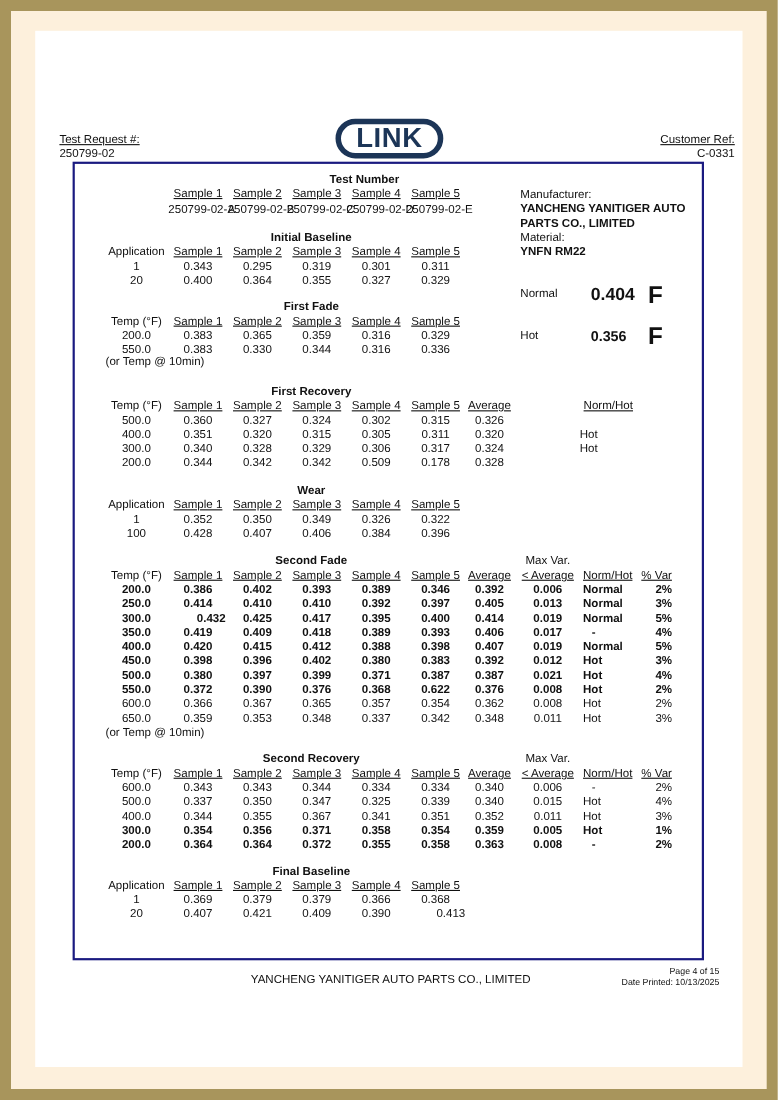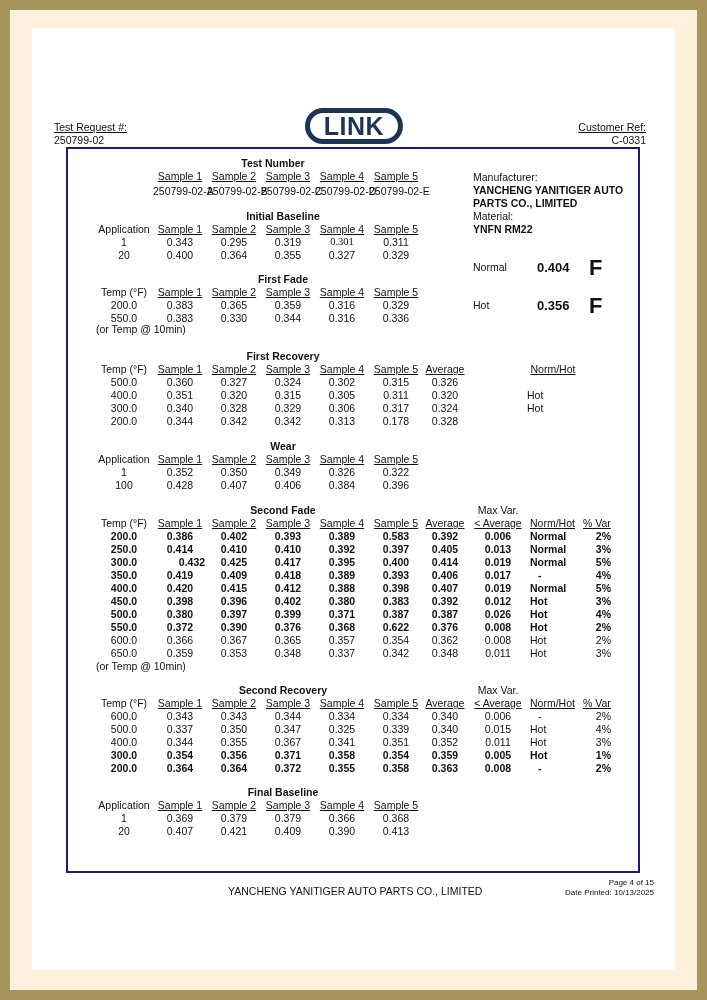--- a/index.html
+++ b/index.html
@@ -1,20 +1,20 @@
 <!DOCTYPE html>
 <html><head>
 <meta charset="utf-8">
 <style>
   html,body{margin:0;padding:0;}
   body{width:707px;height:1000px;background:#a8955c;position:relative;overflow:hidden;font-family:"Liberation Sans",sans-serif;color:#111;}
   .mat{position:absolute;left:10px;top:10px;width:687px;height:980px;background:#fdf0dc;}
   .page{position:absolute;left:32px;top:28px;width:643px;height:942px;background:#fff;}
   .hdr-left{position:absolute;left:54px;top:121px;font-size:10.5px;line-height:13px;}
-  .hdr-right{position:absolute;right:61px;top:121px;font-size:10.5px;line-height:13px;text-align:right;}
+  .hdr-right{position:absolute;right:39px;top:121px;font-size:10.5px;line-height:13px;text-align:right;}
   .u{text-decoration:underline;}
   .logo{position:absolute;left:305px;top:108px;width:98px;height:36px;border:5px solid #1c3557;border-radius:24px;box-sizing:border-box;display:flex;align-items:center;justify-content:center;font-weight:bold;font-size:25px;color:#1c3557;letter-spacing:0.5px;}
   .box{position:absolute;left:66px;top:147px;width:574px;height:726px;border:2px solid #1a1a80;box-sizing:border-box;}
   .t{position:absolute;font-size:10.5px;white-space:nowrap;}
   .b{font-weight:bold;}
   .sm{font-size:8px;}
   .ttl{position:absolute;font-size:10.5px;font-weight:bold;text-align:center;width:160px;}
   .cell{position:absolute;width:54px;text-align:center;font-size:10.5px;white-space:nowrap;}
   .lbl{position:absolute;width:60px;text-align:center;font-size:10.5px;}
   .grade{position:absolute;font-size:22px;font-weight:bold;}
@@ -38,28 +38,28 @@
 </div>
 
 <div class="box"></div>
 
 <div class="t" style="left:473px;top:171px;">Manufacturer:</div>
 <div class="t b" style="left:473px;top:184px;">YANCHENG YANITIGER AUTO</div>
 <div class="t b" style="left:473px;top:197px;">PARTS CO., LIMITED</div>
 <div class="t" style="left:473px;top:210px;">Material:</div>
 <div class="t b" style="left:473px;top:223px;">YNFN RM22</div>
 <div class="t" style="left:473px;top:261px;">Normal</div>
-<div class="t b" style="left:537px;top:260px;font-size:13px;">0.404</div>
+<div class="t b" style="left:537px;top:260px;font-size:16px;">0.404</div>
 <div class="grade" style="left:589px;top:255px;">F</div>
 <div class="t" style="left:473px;top:299px;">Hot</div>
 <div class="t b" style="left:537px;top:298px;font-size:13px;">0.356</div>
 <div class="grade" style="left:589px;top:293px;">F</div>
 
 <div id="tables">
-    <div class="ttl" style="left: 193px; top: 157px;">Test Number</div>
+    <div class="ttl" style="left: 203px; top: 157px; text-align: right;">Test Number</div>
     <div class="cell u" style="left: 153px; top: 170px;">Sample 1</div>
     <div class="cell u" style="left: 207px; top: 170px;">Sample 2</div>
     <div class="cell u" style="left: 261px; top: 170px;">Sample 3</div>
     <div class="cell u" style="left: 315px; top: 170px;">Sample 4</div>
     <div class="cell u" style="left: 369px; top: 170px;">Sample 5</div>
     <div class="cell sm" style="left: 153px; top: 185px;">250799-02-A</div>
     <div class="cell sm" style="left: 207px; top: 185px;">250799-02-B</div>
     <div class="cell sm" style="left: 261px; top: 185px;">250799-02-C</div>
     <div class="cell sm" style="left: 315px; top: 185px;">250799-02-D</div>
     <div class="cell sm" style="left: 369px; top: 185px;">250799-02-E</div>
@@ -67,21 +67,21 @@
     <div class="lbl" style="left: 88px; top: 223px; width: 72px;">Application</div>
     <div class="cell u" style="left: 153px; top: 223px;">Sample 1</div>
     <div class="cell u" style="left: 207px; top: 223px;">Sample 2</div>
     <div class="cell u" style="left: 261px; top: 223px;">Sample 3</div>
     <div class="cell u" style="left: 315px; top: 223px;">Sample 4</div>
     <div class="cell u" style="left: 369px; top: 223px;">Sample 5</div>
     <div class="lbl" style="left: 94px; top: 236px;">1</div>
     <div class="cell" style="left: 153px; top: 236px;">0.343</div>
     <div class="cell" style="left: 207px; top: 236px;">0.295</div>
     <div class="cell" style="left: 261px; top: 236px;">0.319</div>
-    <div class="cell" style="left: 315px; top: 236px; font-family: Liberation Serif, serif;">0.301</div>
+    <div class="cell" style="left: 315px; top: 236px;">0.301</div>
     <div class="cell" style="left: 369px; top: 236px;">0.311</div>
     <div class="lbl" style="left: 94px; top: 249px;">20</div>
     <div class="cell" style="left: 153px; top: 249px;">0.400</div>
     <div class="cell" style="left: 207px; top: 249px;">0.364</div>
     <div class="cell" style="left: 261px; top: 249px;">0.355</div>
     <div class="cell" style="left: 315px; top: 249px;">0.327</div>
     <div class="cell" style="left: 369px; top: 249px;">0.329</div>
     <div class="ttl" style="left: 203px; top: 273px;">First Fade</div>
     <div class="lbl" style="left: 88px; top: 286px; width: 72px;">Temp (°F)</div>
     <div class="cell u" style="left: 153px; top: 286px;">Sample 1</div>
@@ -132,21 +132,21 @@
     <div class="cell" style="left: 207px; top: 402px;">0.328</div>
     <div class="cell" style="left: 261px; top: 402px;">0.329</div>
     <div class="cell" style="left: 315px; top: 402px;">0.306</div>
     <div class="cell" style="left: 369px; top: 402px;">0.317</div>
     <div class="cell" style="left: 418px; top: 402px;">0.324</div>
     <div class="t" style="left: 527px; top: 402px;">Hot</div>
     <div class="lbl" style="left: 94px; top: 415px;">200.0</div>
     <div class="cell" style="left: 153px; top: 415px;">0.344</div>
     <div class="cell" style="left: 207px; top: 415px;">0.342</div>
     <div class="cell" style="left: 261px; top: 415px;">0.342</div>
-    <div class="cell" style="left: 315px; top: 415px;">0.313</div>
+    <div class="cell" style="left: 315px; top: 415px;">0.509</div>
     <div class="cell" style="left: 369px; top: 415px;">0.178</div>
     <div class="cell" style="left: 418px; top: 415px;">0.328</div>
     <div class="t" style="left: 527px; top: 415px;"></div>
     <div class="ttl" style="left: 203px; top: 440px;">Wear</div>
     <div class="lbl" style="left: 88px; top: 453px; width: 72px;">Application</div>
     <div class="cell u" style="left: 153px; top: 453px;">Sample 1</div>
     <div class="cell u" style="left: 207px; top: 453px;">Sample 2</div>
     <div class="cell u" style="left: 261px; top: 453px;">Sample 3</div>
     <div class="cell u" style="left: 315px; top: 453px;">Sample 4</div>
     <div class="cell u" style="left: 369px; top: 453px;">Sample 5</div>
@@ -172,21 +172,21 @@
     <div class="cell u" style="left: 369px; top: 517px;">Sample 5</div>
     <div class="cell u" style="left: 418px; top: 517px;">Average</div>
     <div class="cell u" style="left: 471px; top: 517px;">&lt; Average</div>
     <div class="t u" style="left: 530px; top: 517px;">Norm/Hot</div>
     <div class="t u" style="left: 583px; top: 517px;">% Var</div>
     <div class="lbl b" style="left: 94px; top: 530px;">200.0</div>
     <div class="cell b" style="left: 153px; top: 530px;">0.386</div>
     <div class="cell b" style="left: 207px; top: 530px;">0.402</div>
     <div class="cell b" style="left: 261px; top: 530px;">0.393</div>
     <div class="cell b" style="left: 315px; top: 530px;">0.389</div>
-    <div class="cell b" style="left: 369px; top: 530px;">0.583</div>
+    <div class="cell b" style="left: 369px; top: 530px;">0.346</div>
     <div class="cell b" style="left: 418px; top: 530px;">0.392</div>
     <div class="cell b" style="left: 471px; top: 530px;">0.006</div>
     <div class="t b" style="left: 530px; top: 530px;">Normal</div>
     <div class="t b" style="left: 583px; top: 530px; width: 28px; text-align: right;">2%</div>
     <div class="lbl b" style="left: 94px; top: 543px;">250.0</div>
     <div class="cell b" style="left: 153px; top: 543px;">0.414</div>
     <div class="cell b" style="left: 207px; top: 543px;">0.410</div>
     <div class="cell b" style="left: 261px; top: 543px;">0.410</div>
     <div class="cell b" style="left: 315px; top: 543px;">0.392</div>
     <div class="cell b" style="left: 369px; top: 543px;">0.397</div>
@@ -234,21 +234,21 @@
     <div class="cell b" style="left: 471px; top: 595px;">0.012</div>
     <div class="t b" style="left: 530px; top: 595px;">Hot</div>
     <div class="t b" style="left: 583px; top: 595px; width: 28px; text-align: right;">3%</div>
     <div class="lbl b" style="left: 94px; top: 608px;">500.0</div>
     <div class="cell b" style="left: 153px; top: 608px;">0.380</div>
     <div class="cell b" style="left: 207px; top: 608px;">0.397</div>
     <div class="cell b" style="left: 261px; top: 608px;">0.399</div>
     <div class="cell b" style="left: 315px; top: 608px;">0.371</div>
     <div class="cell b" style="left: 369px; top: 608px;">0.387</div>
     <div class="cell b" style="left: 418px; top: 608px;">0.387</div>
-    <div class="cell b" style="left: 471px; top: 608px;">0.026</div>
+    <div class="cell b" style="left: 471px; top: 608px;">0.021</div>
     <div class="t b" style="left: 530px; top: 608px;">Hot</div>
     <div class="t b" style="left: 583px; top: 608px; width: 28px; text-align: right;">4%</div>
     <div class="lbl b" style="left: 94px; top: 621px;">550.0</div>
     <div class="cell b" style="left: 153px; top: 621px;">0.372</div>
     <div class="cell b" style="left: 207px; top: 621px;">0.390</div>
     <div class="cell b" style="left: 261px; top: 621px;">0.376</div>
     <div class="cell b" style="left: 315px; top: 621px;">0.368</div>
     <div class="cell b" style="left: 369px; top: 621px;">0.622</div>
     <div class="cell b" style="left: 418px; top: 621px;">0.376</div>
     <div class="cell b" style="left: 471px; top: 621px;">0.008</div>
@@ -348,20 +348,20 @@
     <div class="cell" style="left: 153px; top: 812px;">0.369</div>
     <div class="cell" style="left: 207px; top: 812px;">0.379</div>
     <div class="cell" style="left: 261px; top: 812px;">0.379</div>
     <div class="cell" style="left: 315px; top: 812px;">0.366</div>
     <div class="cell" style="left: 369px; top: 812px;">0.368</div>
     <div class="lbl" style="left: 94px; top: 825px;">20</div>
     <div class="cell" style="left: 153px; top: 825px;">0.407</div>
     <div class="cell" style="left: 207px; top: 825px;">0.421</div>
     <div class="cell" style="left: 261px; top: 825px;">0.409</div>
     <div class="cell" style="left: 315px; top: 825px;">0.390</div>
-    <div class="cell" style="left: 369px; top: 825px;">0.413</div>
+    <div class="cell" style="left: 369px; top: 825px; text-align: right;">0.413</div>
   </div>
 
 <div class="footer">YANCHENG YANITIGER AUTO PARTS CO., LIMITED</div>
 <div class="footer-r">
   <div>Page 4 of 15</div>
   <div>Date Printed: 10/13/2025</div>
 </div>
 
 </body></html>

